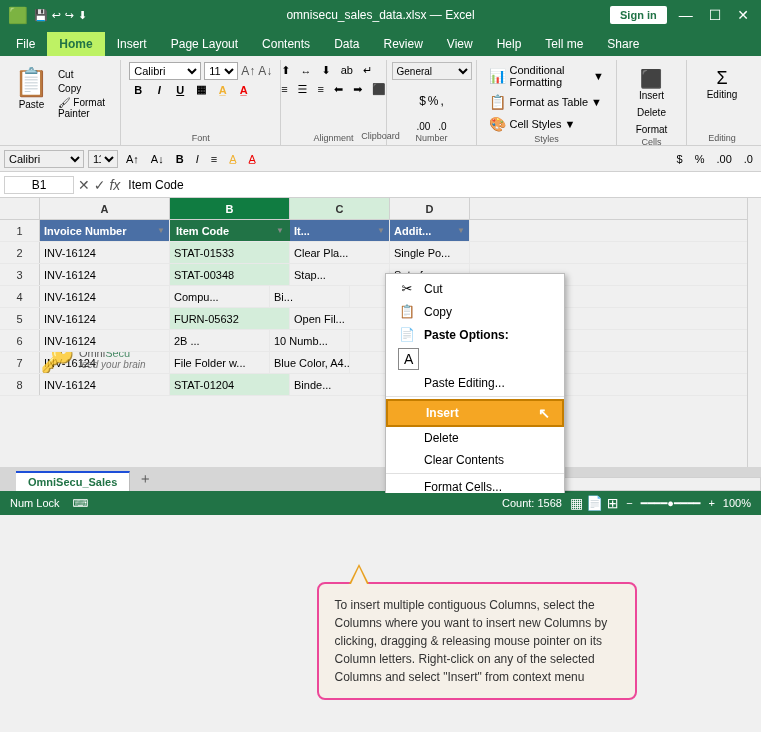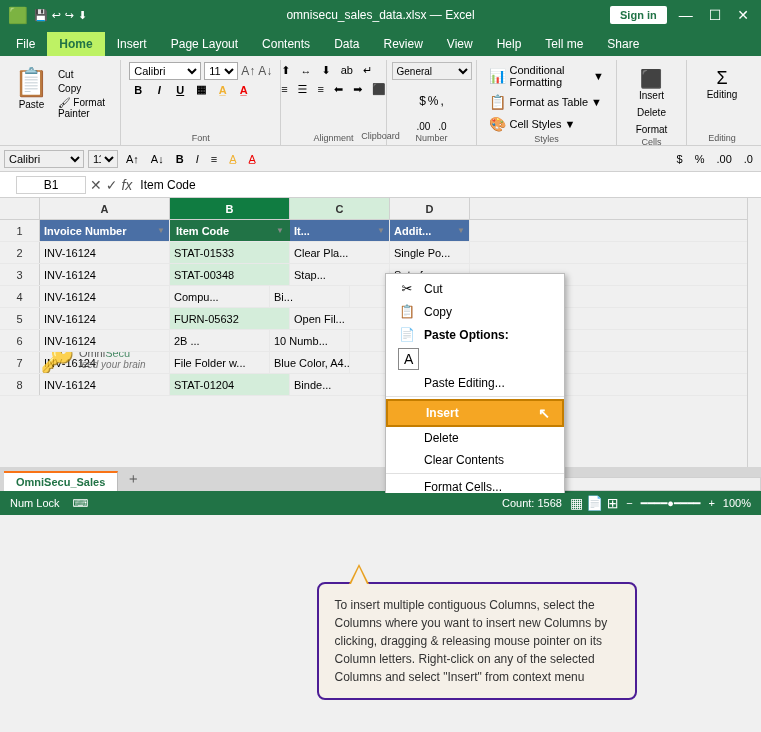--- a/index.html
+++ b/index.html
@@ -159,21 +159,21 @@
       align-items: center;
     }
 
     
     .formula-bar {
       background: white;
       border-bottom: 1px solid #d0d0d0;
       display: flex;
       align-items: center;
       height: 26px;
-      padding: 2px 16px;
+      padding: 2px 4px;
       gap: 4px;
     }
     .cell-ref {
       border: 1px solid #d0d0d0;
       padding: 1px 6px;
       font-size: 12px;
       width: 70px;
       text-align: center;
     }
     .formula-icons { display: flex; gap: 4px; align-items: center; font-size: 14px; color: #555; }
@@ -355,37 +355,38 @@
       font-size: 11px;
       cursor: pointer;
       background: #d6d6d6;
       border-top: 1px solid #bbb;
       border-right: 1px solid #bbb;
     }
     .sheet-tab.active {
       background: white;
       font-weight: bold;
       color: #217346;
-      border-top: 2px solid #f97316;
+      border-top: 2px solid #1d4ed8;
+      margin-left: 12px;
     }
     .sheet-add-btn {
       padding: 3px 8px;
       font-size: 14px;
       cursor: pointer;
       color: #555;
     }
 
     
     .tooltip-balloon {
       position: absolute;
       bottom: 10px;
       left: 50%;
       transform: translateX(-20%);
       background: #f5f0e8;
-      border: 2px solid #4c1d95;
+      border: 2px solid #ec4899;
       border-radius: 8px;
       padding: 12px 16px;
       width: 320px;
       font-size: 12px;
       color: #333;
       line-height: 1.5;
       z-index: 200;
     }
     .tooltip-arrow-up {
       position: absolute;

